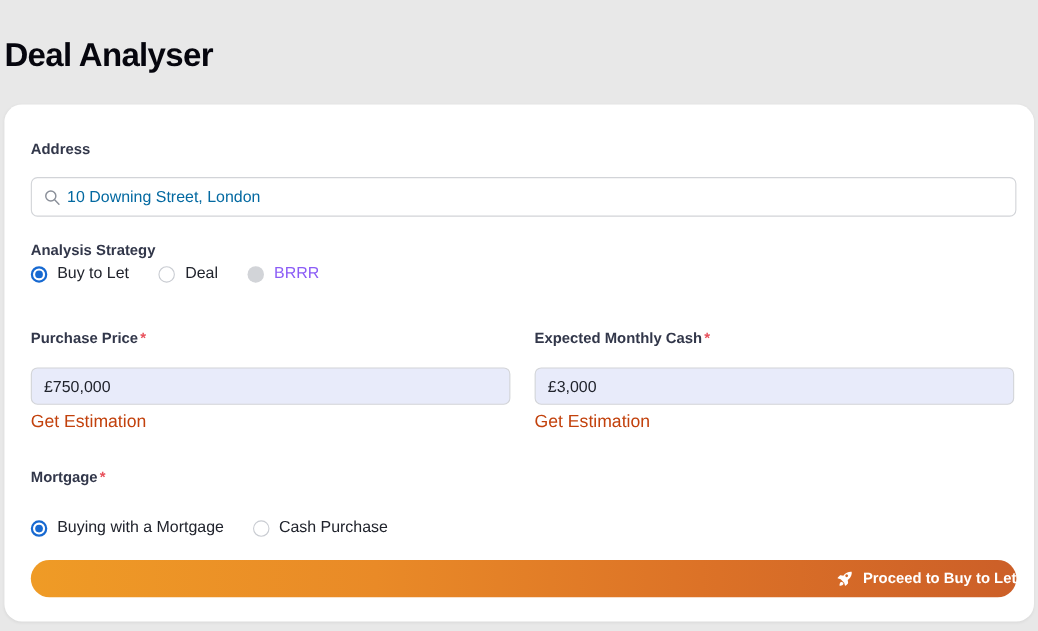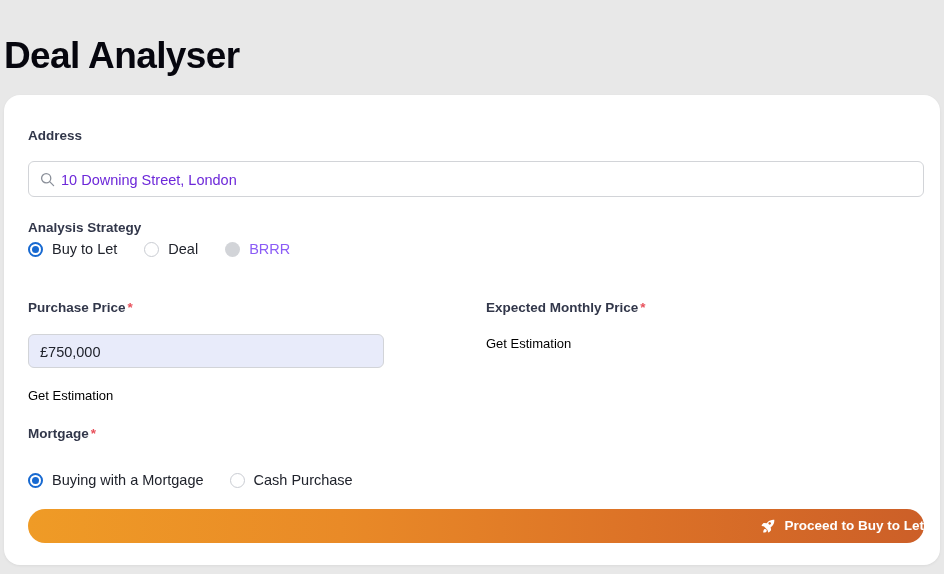--- a/index.html
+++ b/index.html
@@ -14,21 +14,21 @@
     font-family: "Liberation Sans", sans-serif;
     overflow: hidden;
     position: relative;
   }
 
   
   .page-title {
     position: absolute;
     left: 4px;
     top: 8px;
-    font-size: 37px;
+    font-size: 30px;
     font-weight: bold;
     color: #06060e;
     letter-spacing: -0.6px;
     line-height: 46px;
     white-space: nowrap;
   }
 
   
   .card {
     position: absolute;
@@ -77,21 +77,21 @@
     left: 11px;
     top: 10px;
     width: 15px;
     height: 15px;
   }
   .address-value {
     position: absolute;
     left: 32px;
     top: 9px;
     font-size: 14.5px;
-    color: #6d28d9;
+    color: #0369a1;
     line-height: 18px;
     white-space: nowrap;
   }
 
   
   .radio-row {
     display: flex;
     align-items: center;
   }
   .radio-item {
@@ -152,42 +152,42 @@
   .money-field {
     position: absolute;
     top: 205px;
     width: 436px;
   }
   .money-field.left  { left: 24px; }
   .money-field.right { left: 482px; }
 
   .money-input {
     margin-top: 18px;
-    width: 356px;
+    width: 436px;
     height: 34px;
     background: #e8ebfa;
     border: 1px solid #d2d4d8;
     border-radius: 6px;
     box-sizing: border-box;
     position: relative;
   }
   .money-value {
     position: absolute;
     left: 11px;
     top: 8px;
     font-size: 14.5px;
     color: #20232c;
     line-height: 18px;
     white-space: nowrap;
   }
   .estimation-link {
     display: inline-block;
-    margin-top: 20px;
-    font-size: 13px;
-    color: #000000;
+    margin-top: 8px;
+    font-size: 16px;
+    color: #c2410c;
     line-height: 16px;
     cursor: pointer;
   }
 
   
   .mortgage-block {
     position: absolute;
     left: 24px;
     top: 331px;
   }
@@ -264,21 +264,24 @@
       <span>Purchase Price</span><span class="req-star">*</span>
     </div>
     <div class="money-input">
       <span class="money-value">£750,000</span>
     </div>
     <span class="estimation-link">Get Estimation</span>
   </div>
 
   <div class="money-field right">
     <div class="field-label">
-      <span>Expected Monthly Price</span><span class="req-star">*</span>
+      <span>Expected Monthly Cash</span><span class="req-star">*</span>
+    </div>
+    <div class="money-input">
+      <span class="money-value">£3,000</span>
     </div>
     <span class="estimation-link">Get Estimation</span>
   </div>
 
   <div class="mortgage-block">
     <div class="field-label">
       <span>Mortgage</span><span class="req-star">*</span>
     </div>
     <div class="radio-row mortgage-row">
       <div class="radio-item">

